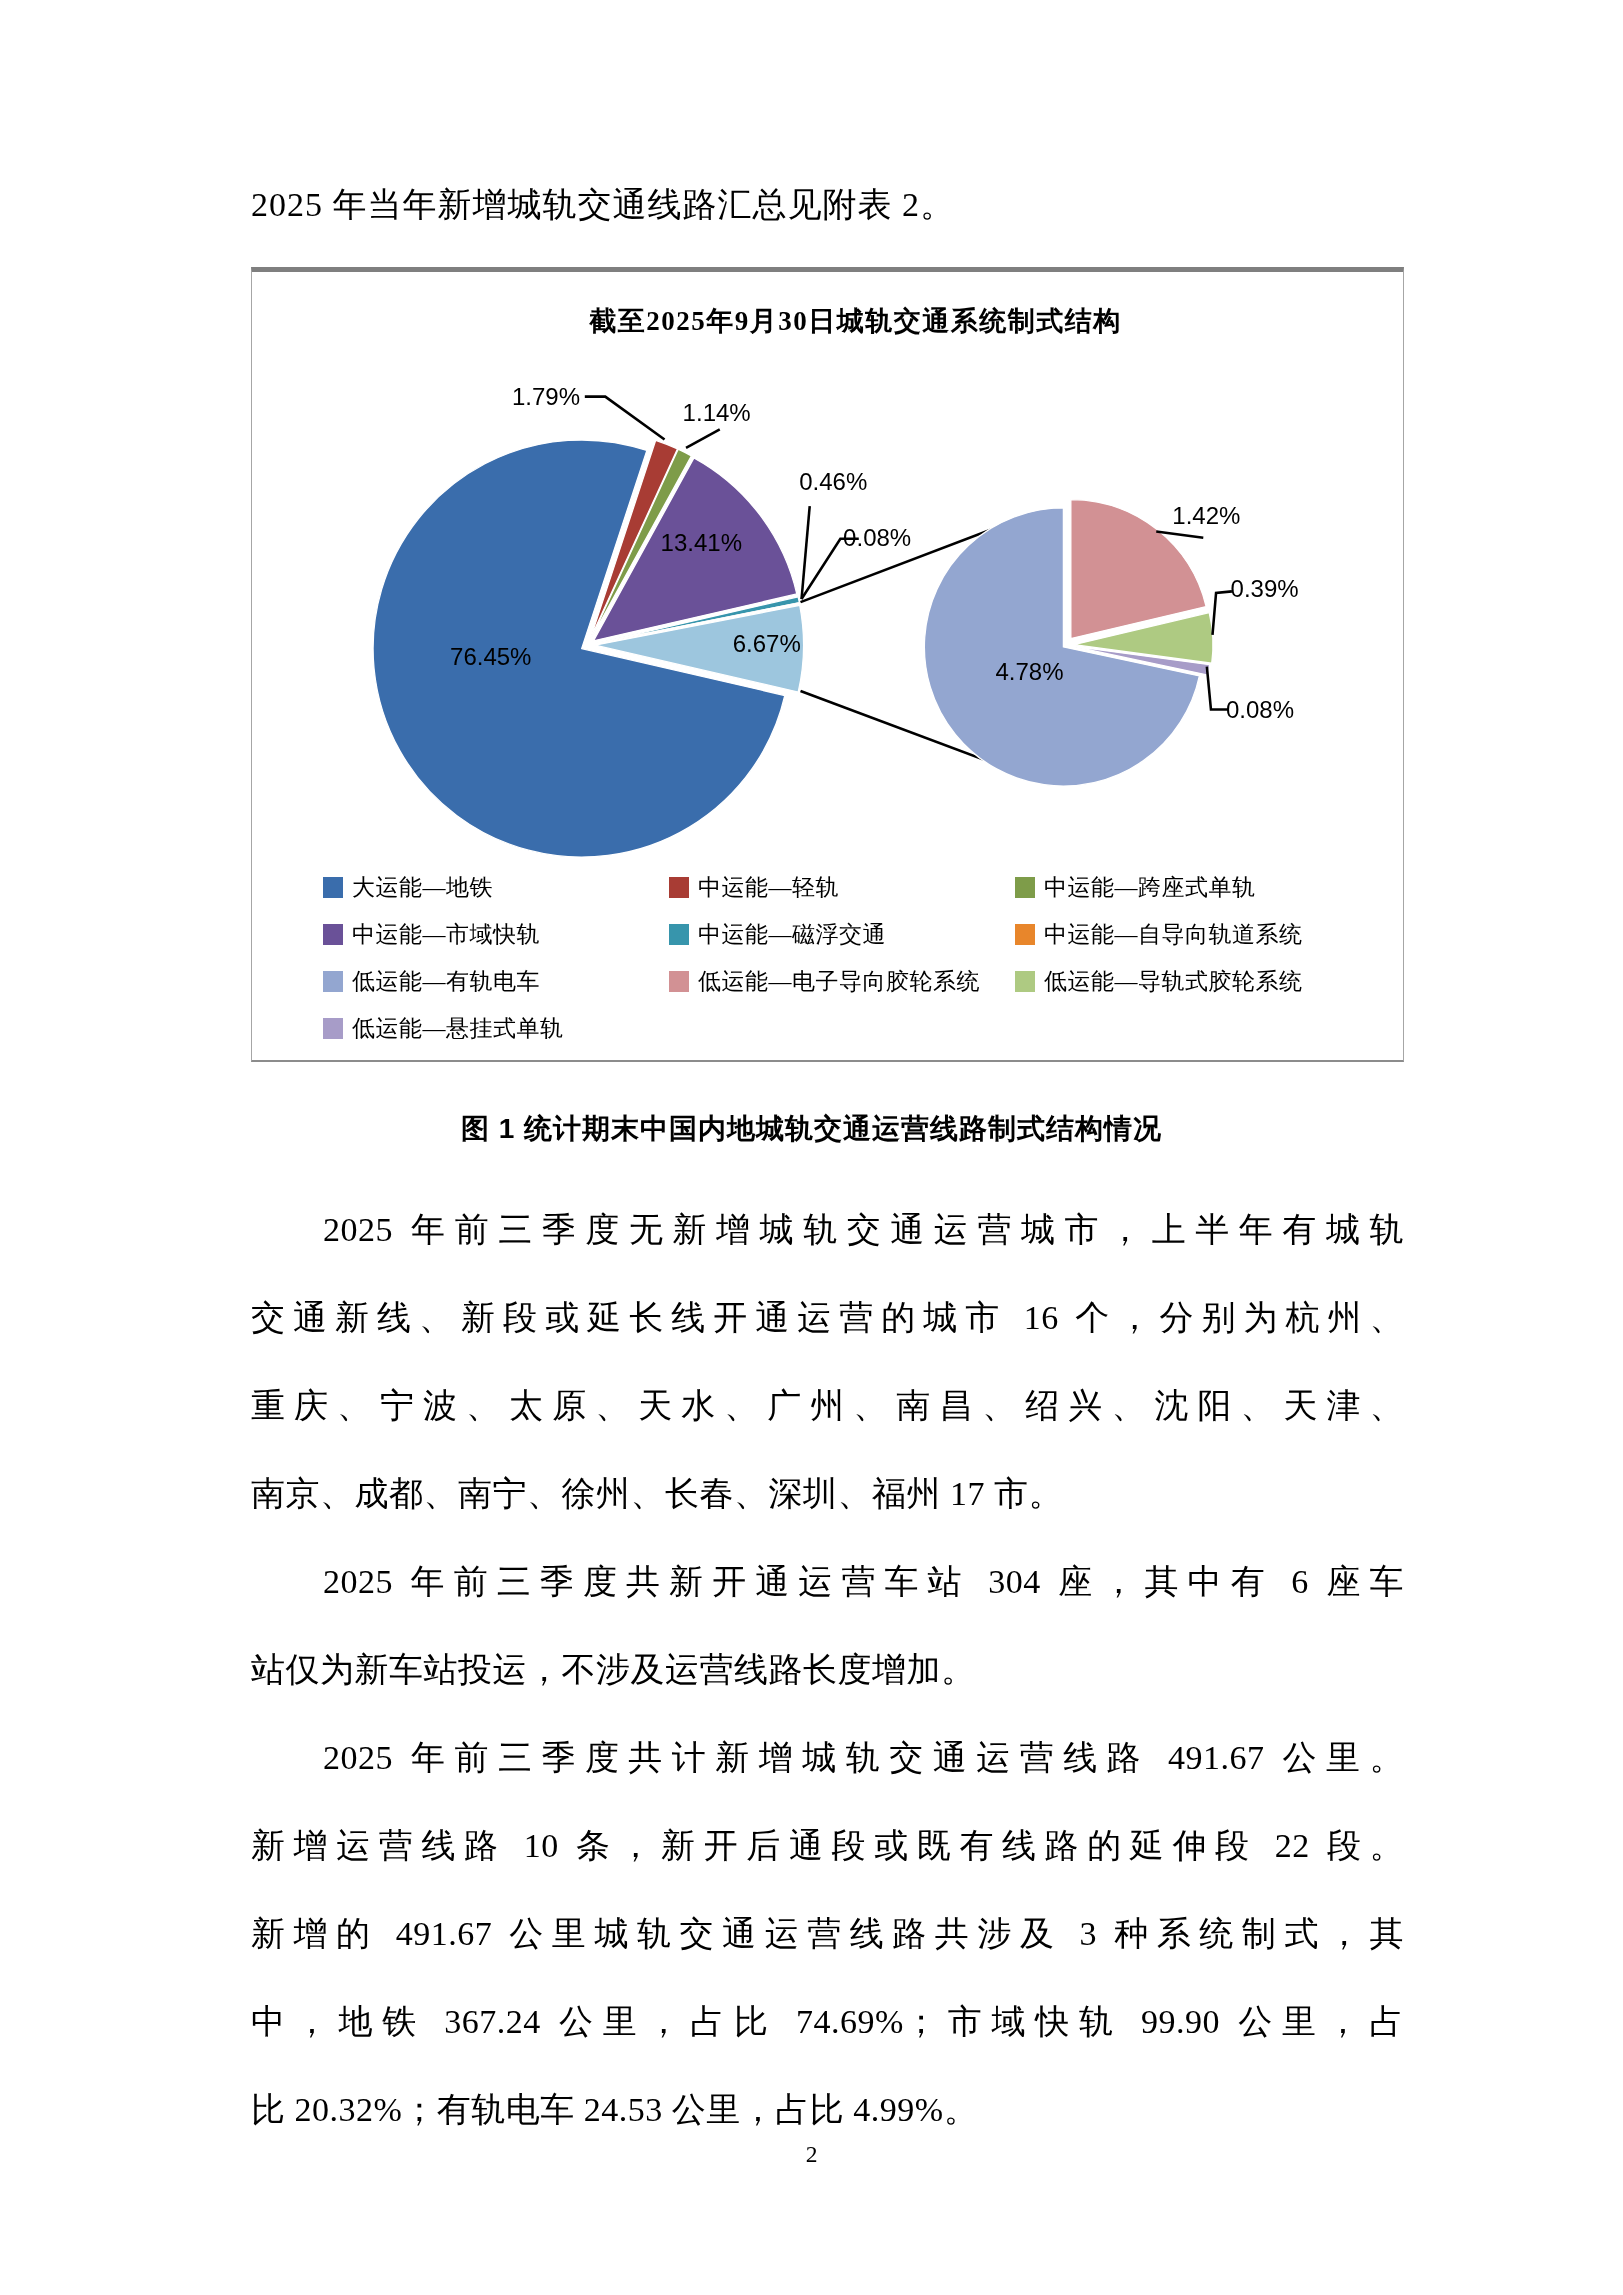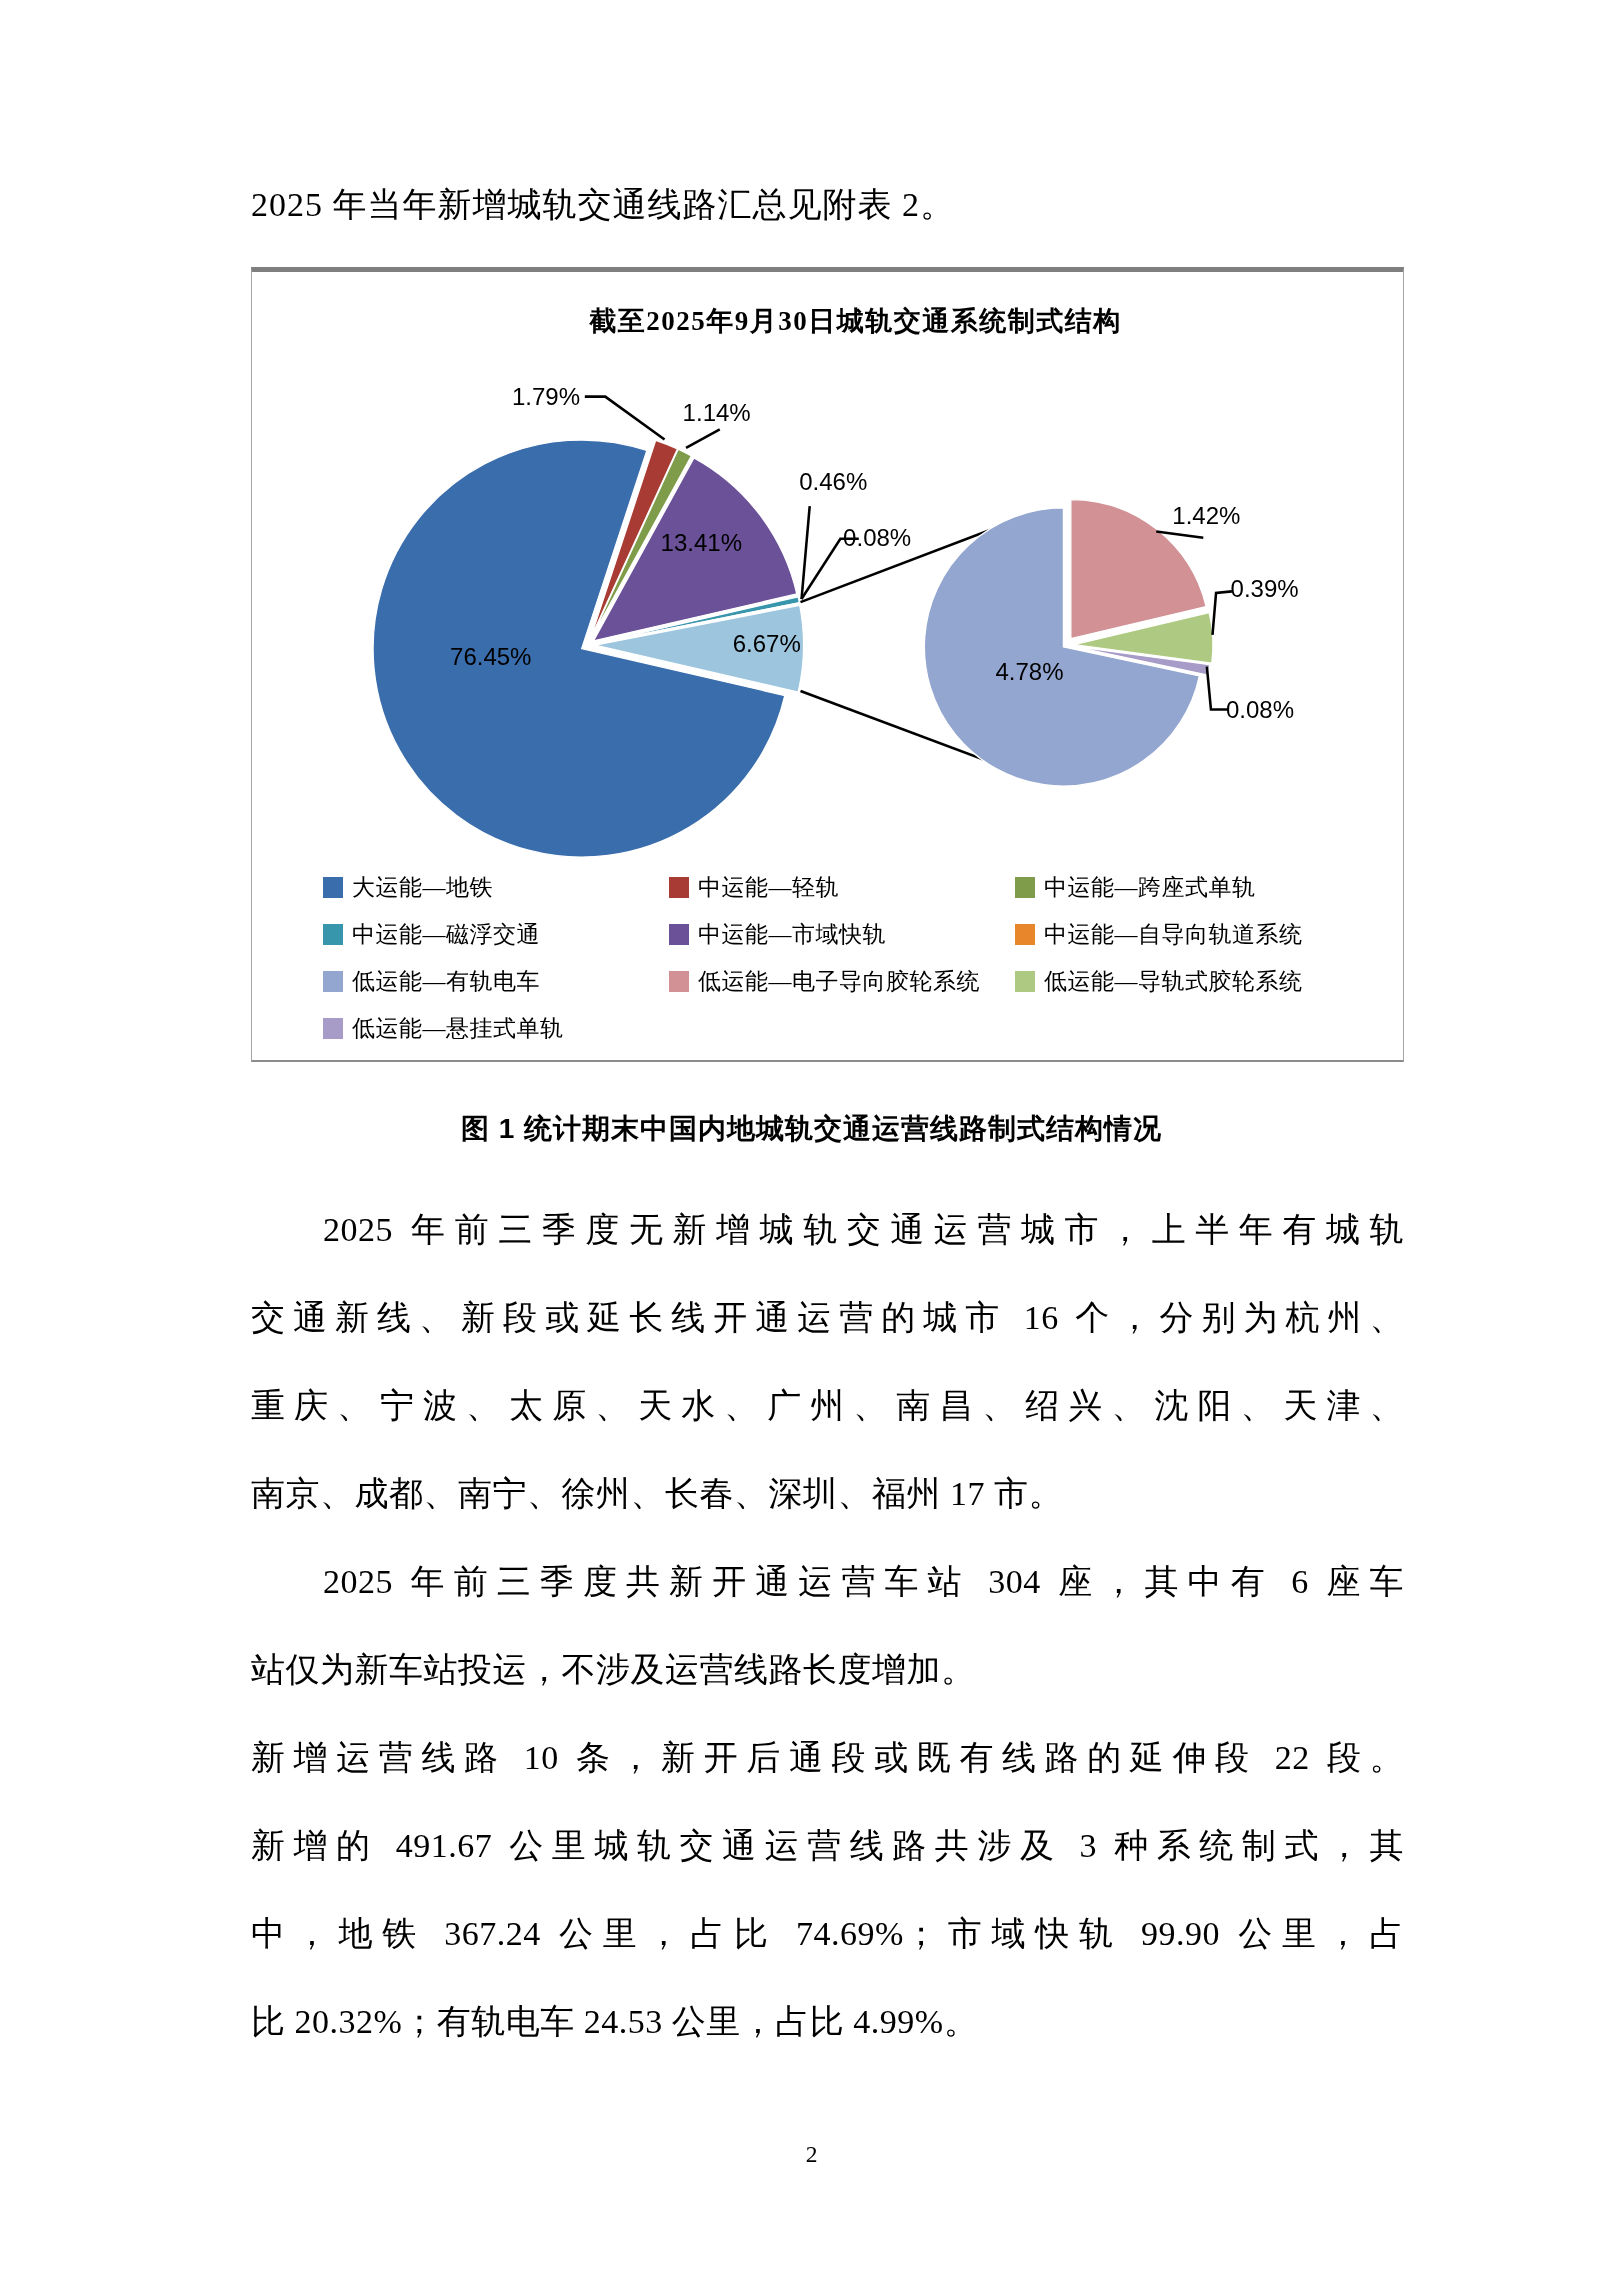--- a/index.html
+++ b/index.html
@@ -115,26 +115,26 @@
     </div>
     <div class="litem">
       <span class="sw" style="background: rgb(168, 60, 52);"></span>
       <span class="ltx">中运能—轻轨</span>
     </div>
     <div class="litem">
       <span class="sw" style="background: rgb(126, 156, 73);"></span>
       <span class="ltx">中运能—跨座式单轨</span>
     </div>
     <div class="litem">
+      <span class="sw" style="background: rgb(106, 81, 152);"></span>
+      <span class="ltx">中运能—市域快轨</span>
+    </div>
+    <div class="litem">
       <span class="sw" style="background: rgb(55, 149, 172);"></span>
       <span class="ltx">中运能—磁浮交通</span>
-    </div>
-    <div class="litem">
-      <span class="sw" style="background: rgb(106, 81, 152);"></span>
-      <span class="ltx">中运能—市域快轨</span>
     </div>
     <div class="litem">
       <span class="sw" style="background: rgb(232, 134, 43);"></span>
       <span class="ltx">中运能—自导向轨道系统</span>
     </div>
     <div class="litem">
       <span class="sw" style="background: rgb(147, 166, 208);"></span>
       <span class="ltx">低运能—有轨电车</span>
     </div>
     <div class="litem">
@@ -153,20 +153,21 @@
 
 <div class="abs" id="caption">图 1  统计期末中国内地城轨交通运营线路制式结构情况</div>
 
 <div class="abs" id="bodytext">
     <div class="bline ind">2025 年前三季度无新增城轨交通运营城市，上半年有城轨</div>
     <div class="bline">交通新线、新段或延长线开通运营的城市 16 个，分别为杭州、</div>
     <div class="bline">重庆、宁波、太原、天水、广州、南昌、绍兴、沈阳、天津、</div>
     <div class="bline end">南京、成都、南宁、徐州、长春、深圳、福州 17 市。</div>
     <div class="bline ind">2025 年前三季度共新开通运营车站 304 座，其中有 6 座车</div>
     <div class="bline end">站仅为新车站投运，不涉及运营线路长度增加。</div>
+    <div class="bline ind">2025 年前三季度共计新增城轨交通运营线路 491.67 公里。</div>
     <div class="bline">新增运营线路 10 条，新开后通段或既有线路的延伸段 22 段。</div>
     <div class="bline">新增的 491.67 公里城轨交通运营线路共涉及 3 种系统制式，其</div>
     <div class="bline">中，地铁 367.24 公里，占比 74.69%；市域快轨 99.90 公里，占</div>
     <div class="bline end">比 20.32%；有轨电车 24.53 公里，占比 4.99%。</div>
   </div>
 
 <div class="abs" id="pagenum">2</div>
 
 
 </body></html>

